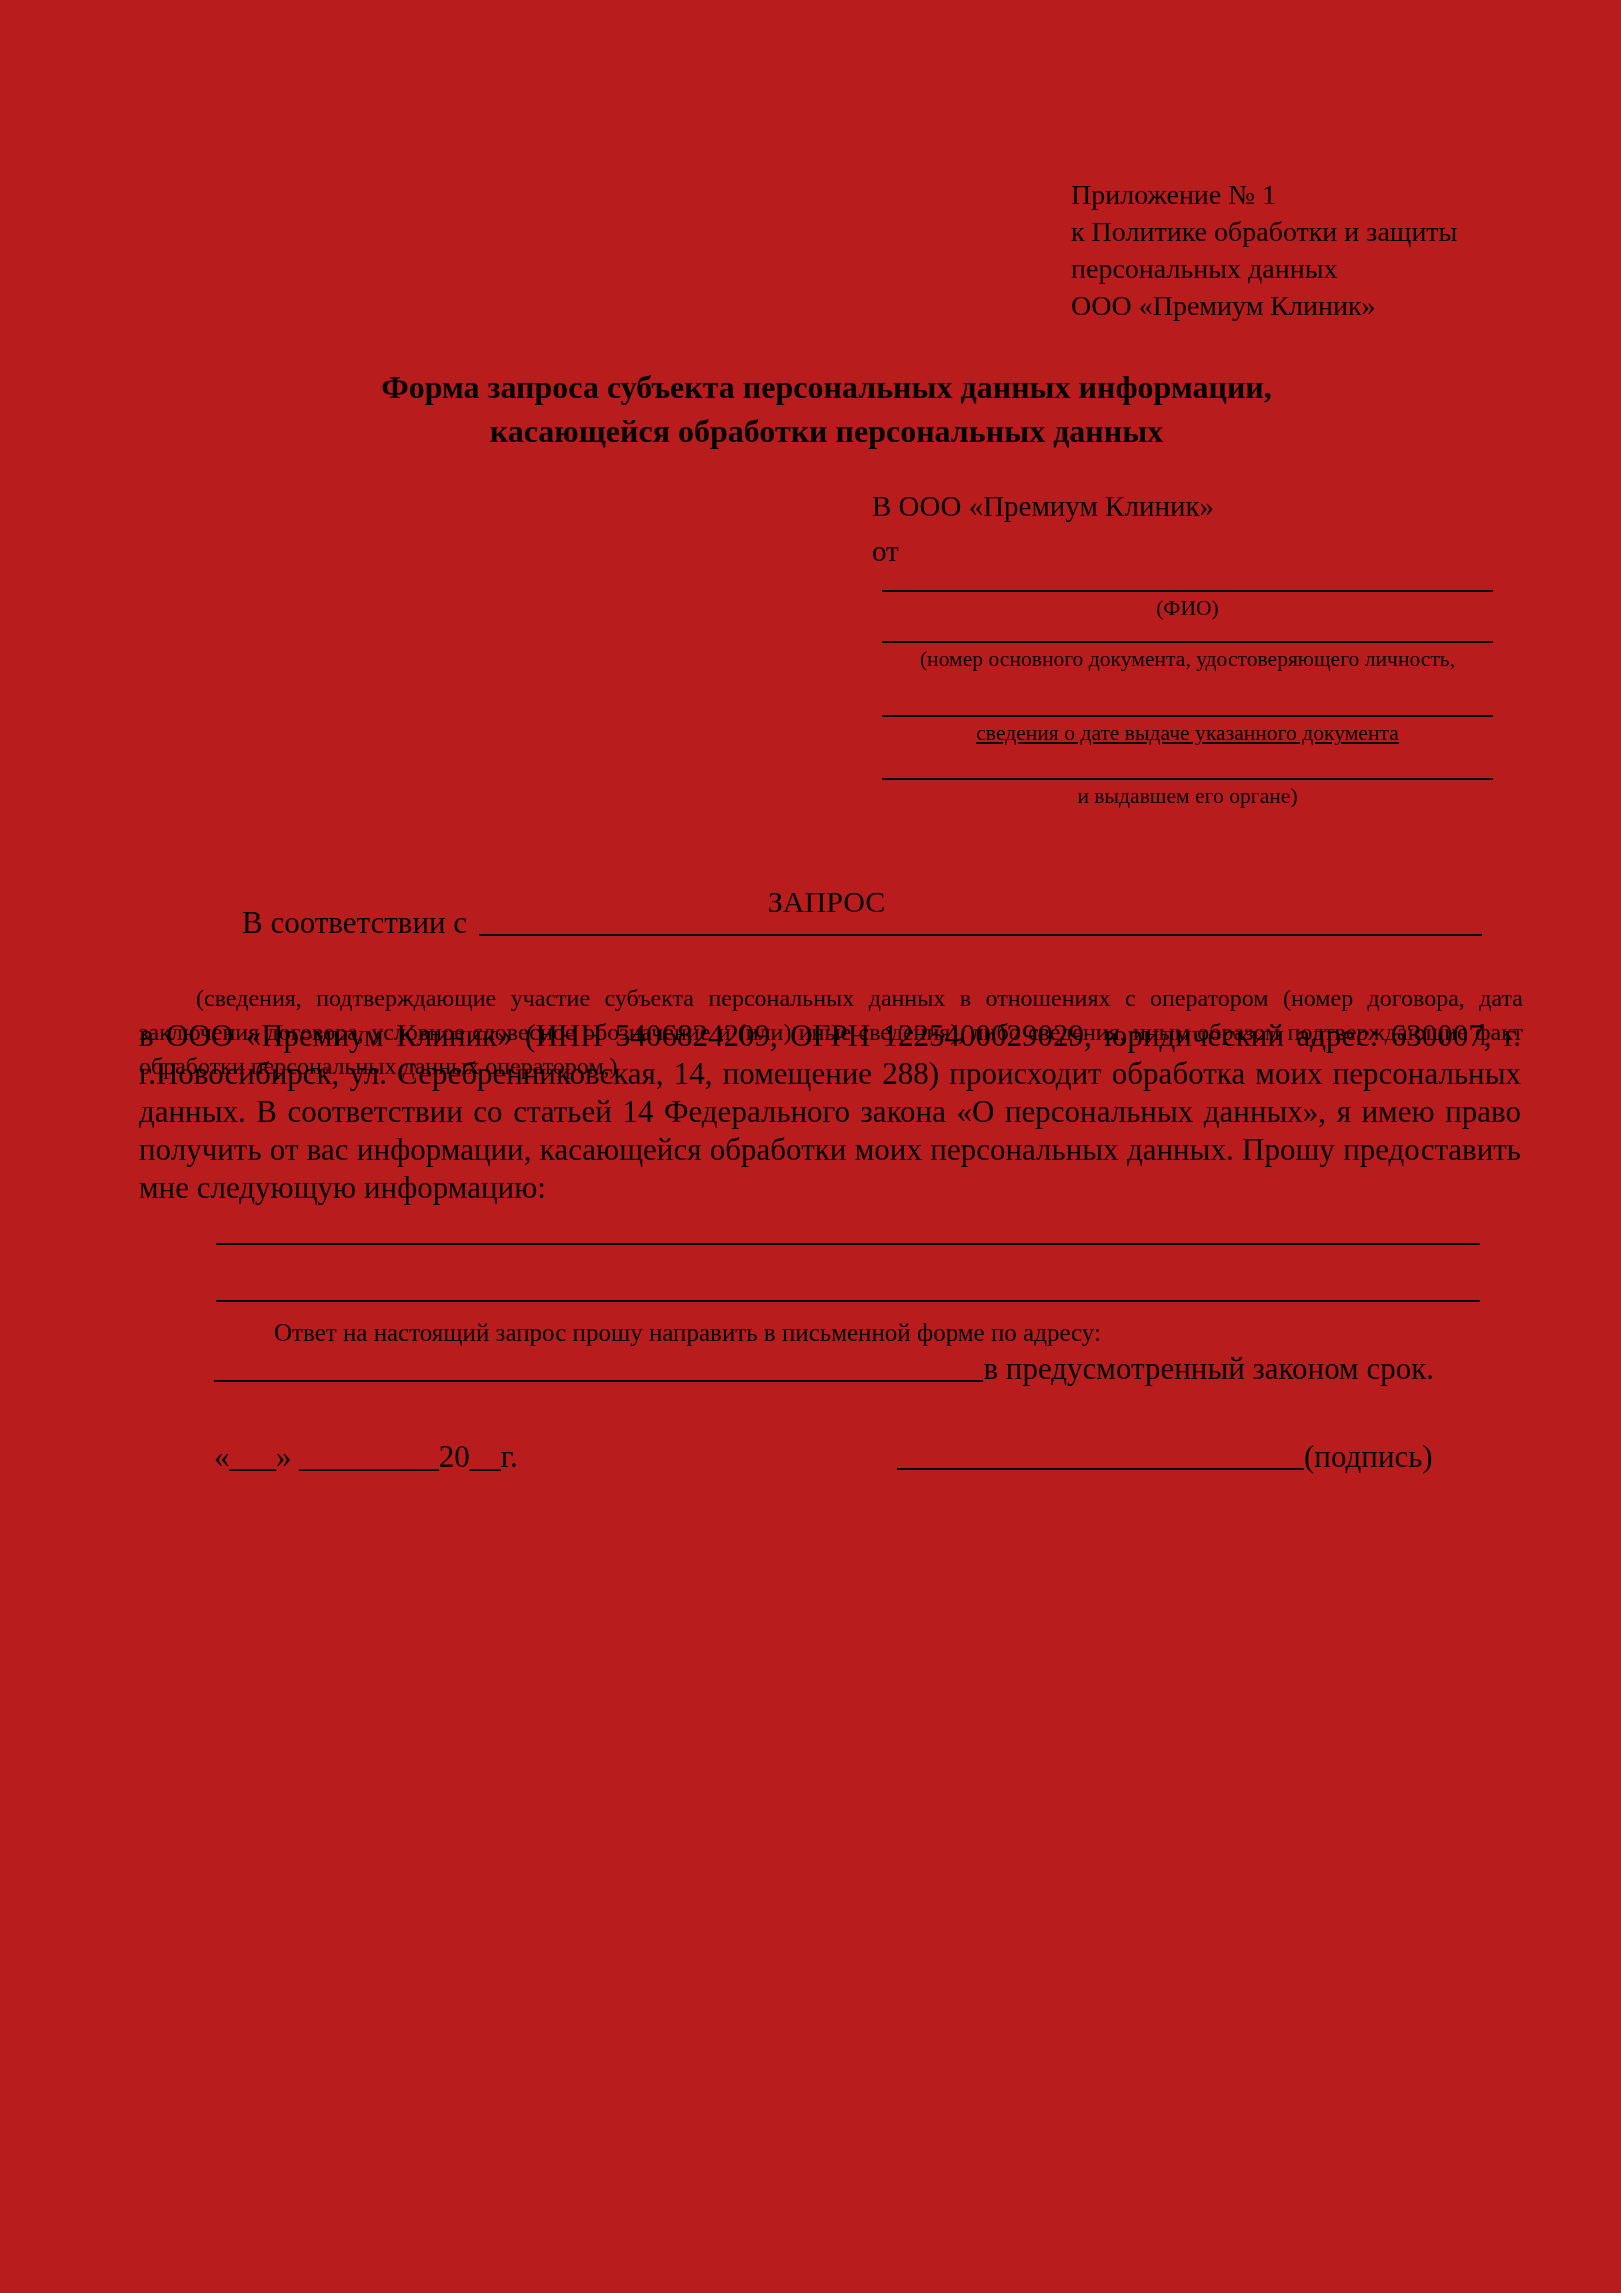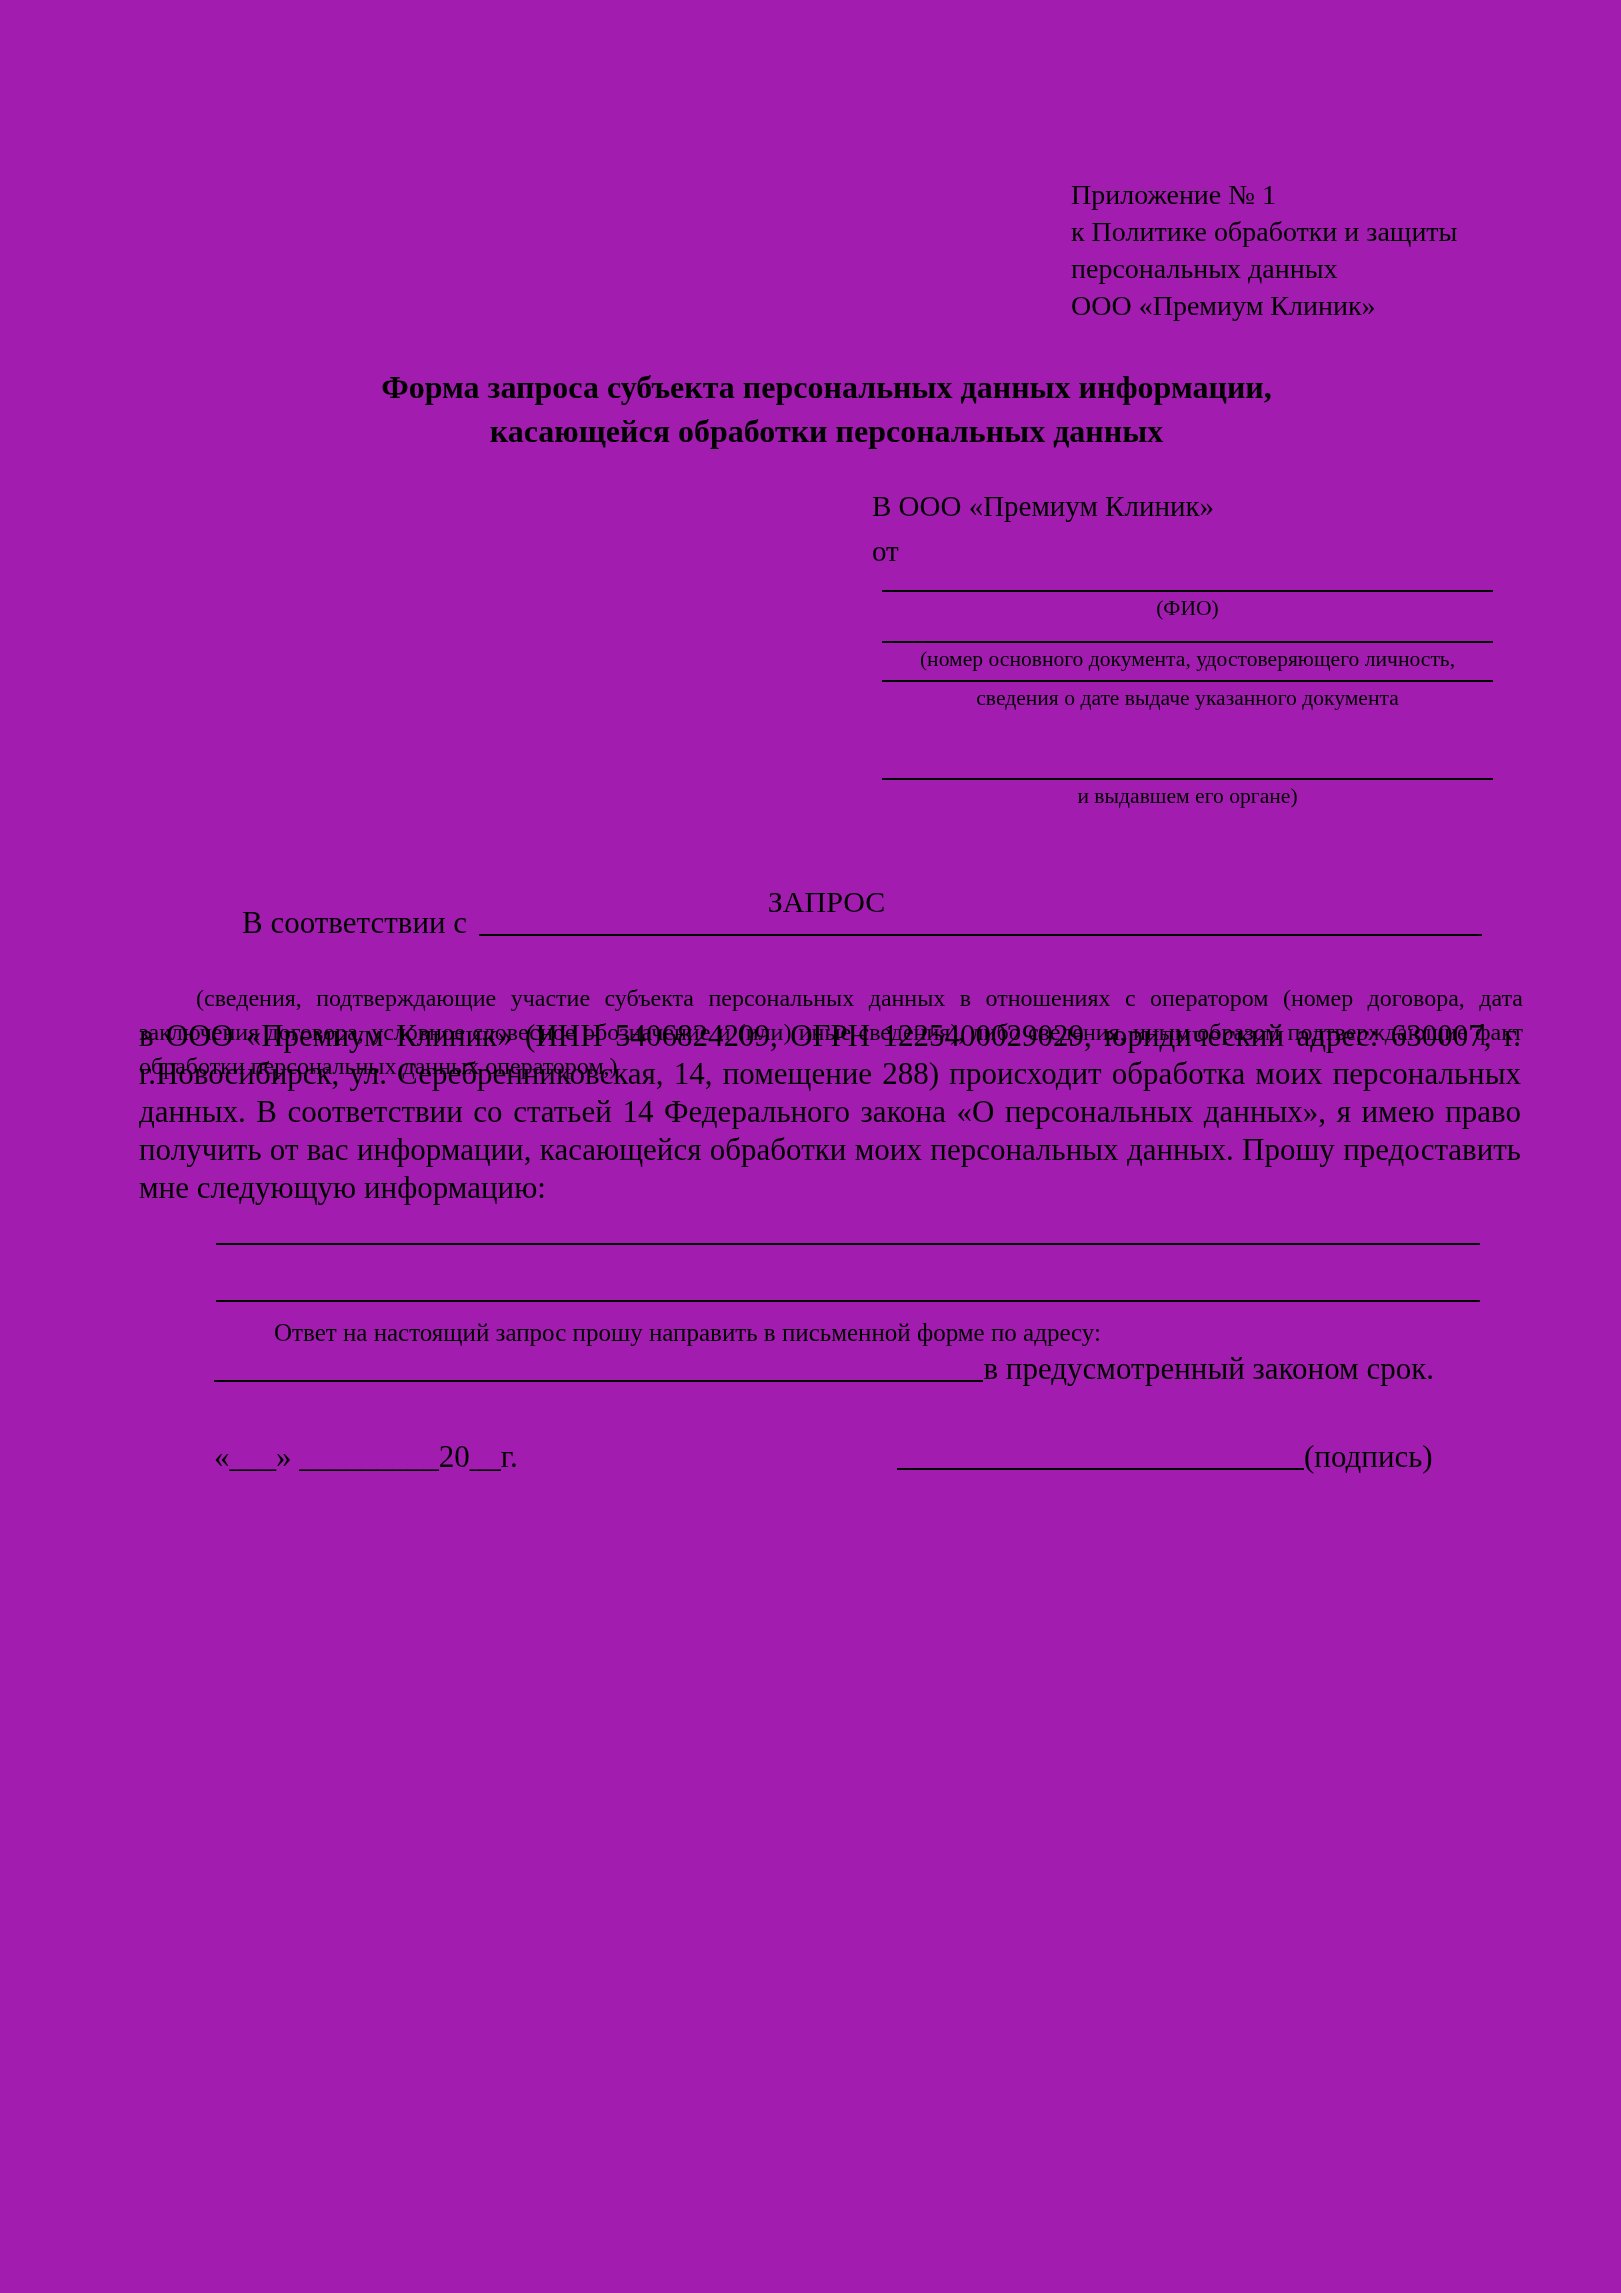--- a/index.html
+++ b/index.html
@@ -2,36 +2,36 @@
 <html lang="ru"><head>
 <meta charset="utf-8">
 <style>
   html,body{margin:0;padding:0;}
   body{
     width:1621px;height:2294px;
     background:#ffffff;color:#000000;
     font-family:"Liberation Serif","DejaVu Serif",serif;
     position:relative;overflow:hidden;
   }
-  .page{position:absolute;left:0;top:0;width:1621px;height:2294px;background:#a21caf;}
+  .page{position:absolute;left:0;top:0;width:1621px;height:2294px;background:#b91c1c;}
 
   
   .appendix{position:absolute;left:1071px;top:176px;font-size:28px;line-height:37px;white-space:nowrap;}
 
   
   .form-title{position:absolute;left:139px;top:365px;width:1375px;text-align:center;
     font-weight:bold;font-size:32px;line-height:44px;}
 
   
   .addr-to{position:absolute;left:872px;top:490px;font-size:29px;white-space:nowrap;}
   .addr-from{position:absolute;left:872px;top:535px;font-size:29px;}
   .field{position:absolute;left:882px;width:611px;}
   .field .rule{border-top:2.9px solid #000;height:0;}
   .field .cap{text-align:center;font-size:21.6px;line-height:27.4px;margin-top:2.9px;}
-  .f1{top:590px;} .f2{top:641px;} .f3{top:680px;} .f4{top:778px;}
+  .f1{top:590px;} .f2{top:641px;} .f3{top:715px;text-decoration:underline;} .f4{top:778px;}
 
   
   .zapros{position:absolute;left:139px;top:885px;width:1375px;text-align:center;font-size:30px;}
   .accordance{position:absolute;left:139px;top:897px;width:1343px;display:flex;align-items:flex-end;font-size:31px;margin-top:8px;}
   .accordance .lbl{padding-left:103px;white-space:nowrap;}
   .accordance .fill{flex:1;border-bottom:2.9px solid #000;margin-bottom:4.9px;margin-left:11.8px;height:0;}
 
   .fineprint{position:absolute;left:139px;top:937px;width:1384px;font-size:24px;line-height:34px;
     text-align:justify;text-indent:57px;margin-top:44px;}
 

